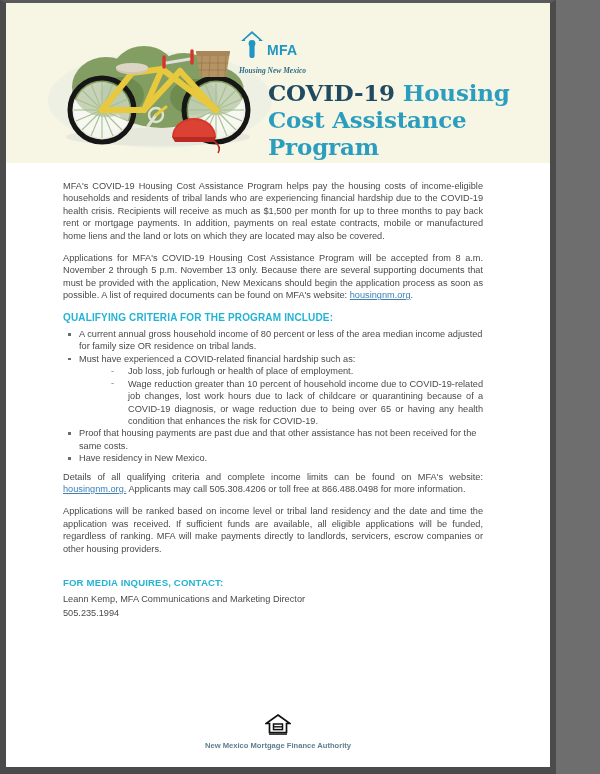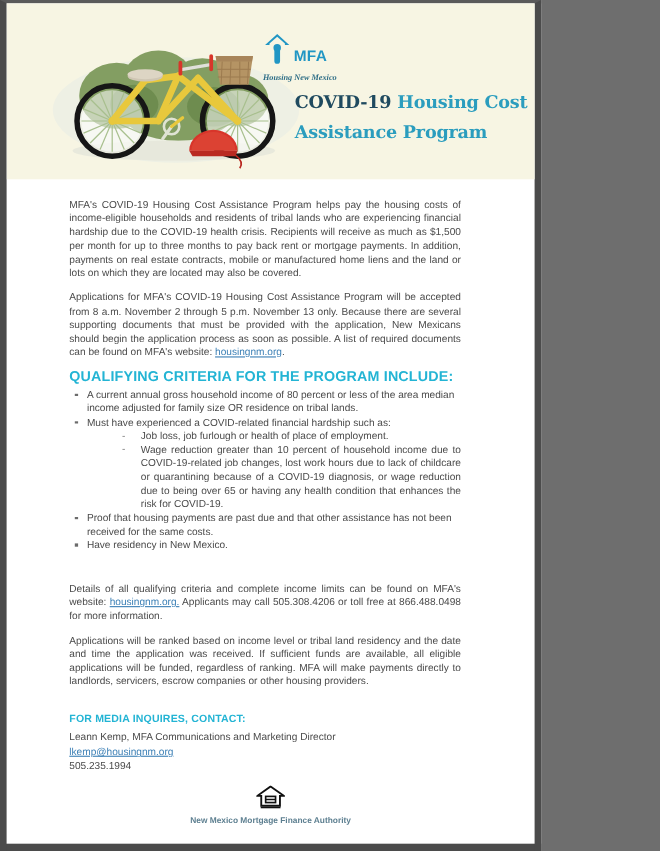--- a/index.html
+++ b/index.html
@@ -9,21 +9,21 @@
   }
   body {
     width: 600px;
     height: 774px;
     overflow: hidden;
     font-family: "Liberation Sans", sans-serif;
   }
 
   .page {
     position: relative;
-    width: 492px;
+    width: 556px;
     height: 774px;
     box-sizing: border-box;
     background: #ffffff;
     border-left: 6px solid #4b4b4b;
     border-right: 6px solid #4b4b4b;
     border-top: 3px solid #5a5a5a;
     border-bottom: 7px solid #4b4b4b;
     overflow: hidden;
   }
 
@@ -84,21 +84,21 @@
   }
 
   
   .header-title {
     position: absolute;
     left: 262px;
     top: 76px;
     width: 300px;
     font-family: "DejaVu Serif", serif;
     font-weight: bold;
-    font-size: 16px;
+    font-size: 23px;
     line-height: 27px;
     letter-spacing: -0.2px;
   }
   .title-dark { color: #1f4a5f; }
   .title-light { color: #2b9dbe; }
 
   
   .body-wrap {
     position: relative;
     padding: 17px 67px 0 57px;
@@ -111,27 +111,27 @@
     text-align: justify;
   }
   a.link {
     color: #3b7fb5;
     text-decoration: underline;
   }
   .section-head {
     margin: 0 0 4px 0;
     color: #23b4d4;
     font-weight: bold;
-    font-size: 13px;
+    font-size: 10px;
     letter-spacing: 0.15px;
   }
 
   ul.bullets {
     list-style: none;
-    margin: 0 0 27px 0;
+    margin: 0 0 6px 0;
     padding: 0;
   }
   ul.bullets > li {
     position: relative;
     padding-left: 16px;
     margin-bottom: 0px;
     text-align: left;
   }
   ul.bullets > li::before {
     content: "";
@@ -352,21 +352,20 @@
     </ul>
 
     <p class="para"><span>Details of all qualifying criteria and complete income limits can be found on MFA's website: </span><a class="link" href="#">housingnm.org.</a><span> Applicants may call 505.308.4206 or toll free at 866.488.0498 for more information.</span></p>
 
     <p class="para">Applications will be ranked based on income level or tribal land residency and the date and time the application was received. If sufficient funds are available, all eligible applications will be funded, regardless of ranking. MFA will make payments directly to landlords, servicers, escrow companies or other housing providers.</p>
 
     <div style="height:12px"></div>
 
     <div class="contact-head">FOR MEDIA INQUIRES, CONTACT:</div>
     <p class="contact-line">Leann Kemp, MFA Communications and Marketing Director</p>
-    <p class="contact-line"><a class="link" href="#">lkemp@housingnm.org</a></p>
     <p class="contact-line">505.235.1994</p>
 
   </div>
 
   <div class="footer">
     <svg class="eho-logo" viewBox="0 0 26 22">
       <path d="M13 1 L25 9.5 L21.5 9.5 L21.5 18.5 L4.5 18.5 L4.5 9.5 L1 9.5 Z" fill="none" stroke="#111111" stroke-width="1.7"></path>
       <rect x="8.5" y="10" width="9" height="5.6" fill="none" stroke="#111111" stroke-width="1.5"></rect>
       <line x1="8.5" y1="12.8" x2="17.5" y2="12.8" stroke="#111111" stroke-width="1.4"></line>
       <rect x="4" y="19.3" width="18" height="1.5" fill="#111111"></rect>

